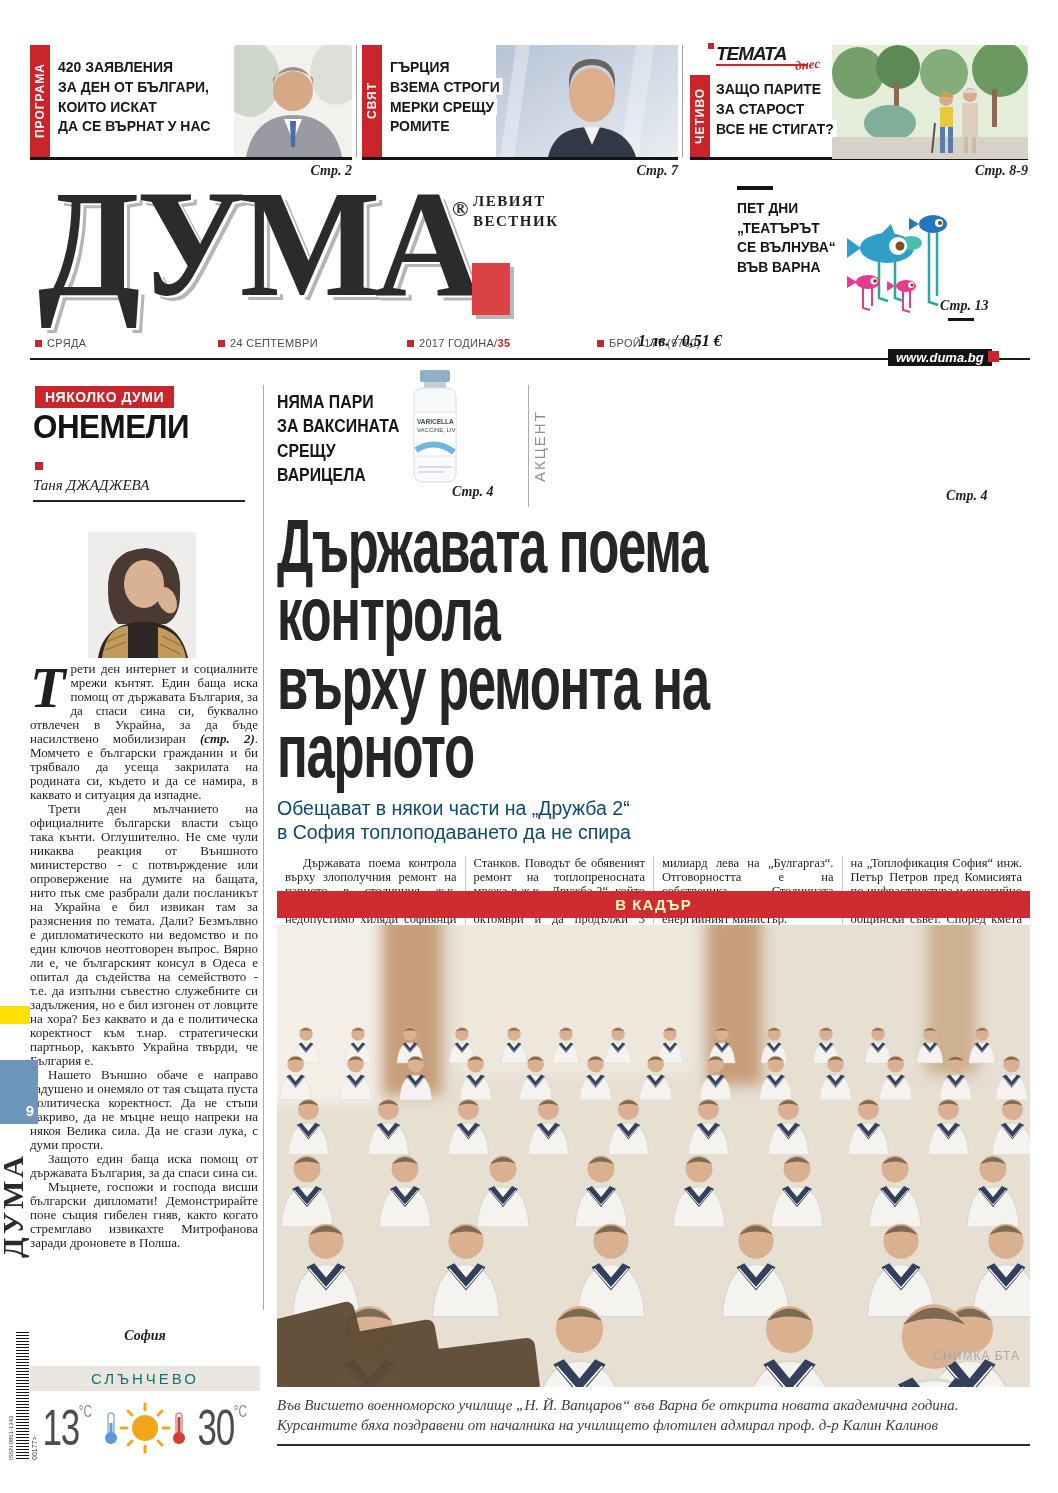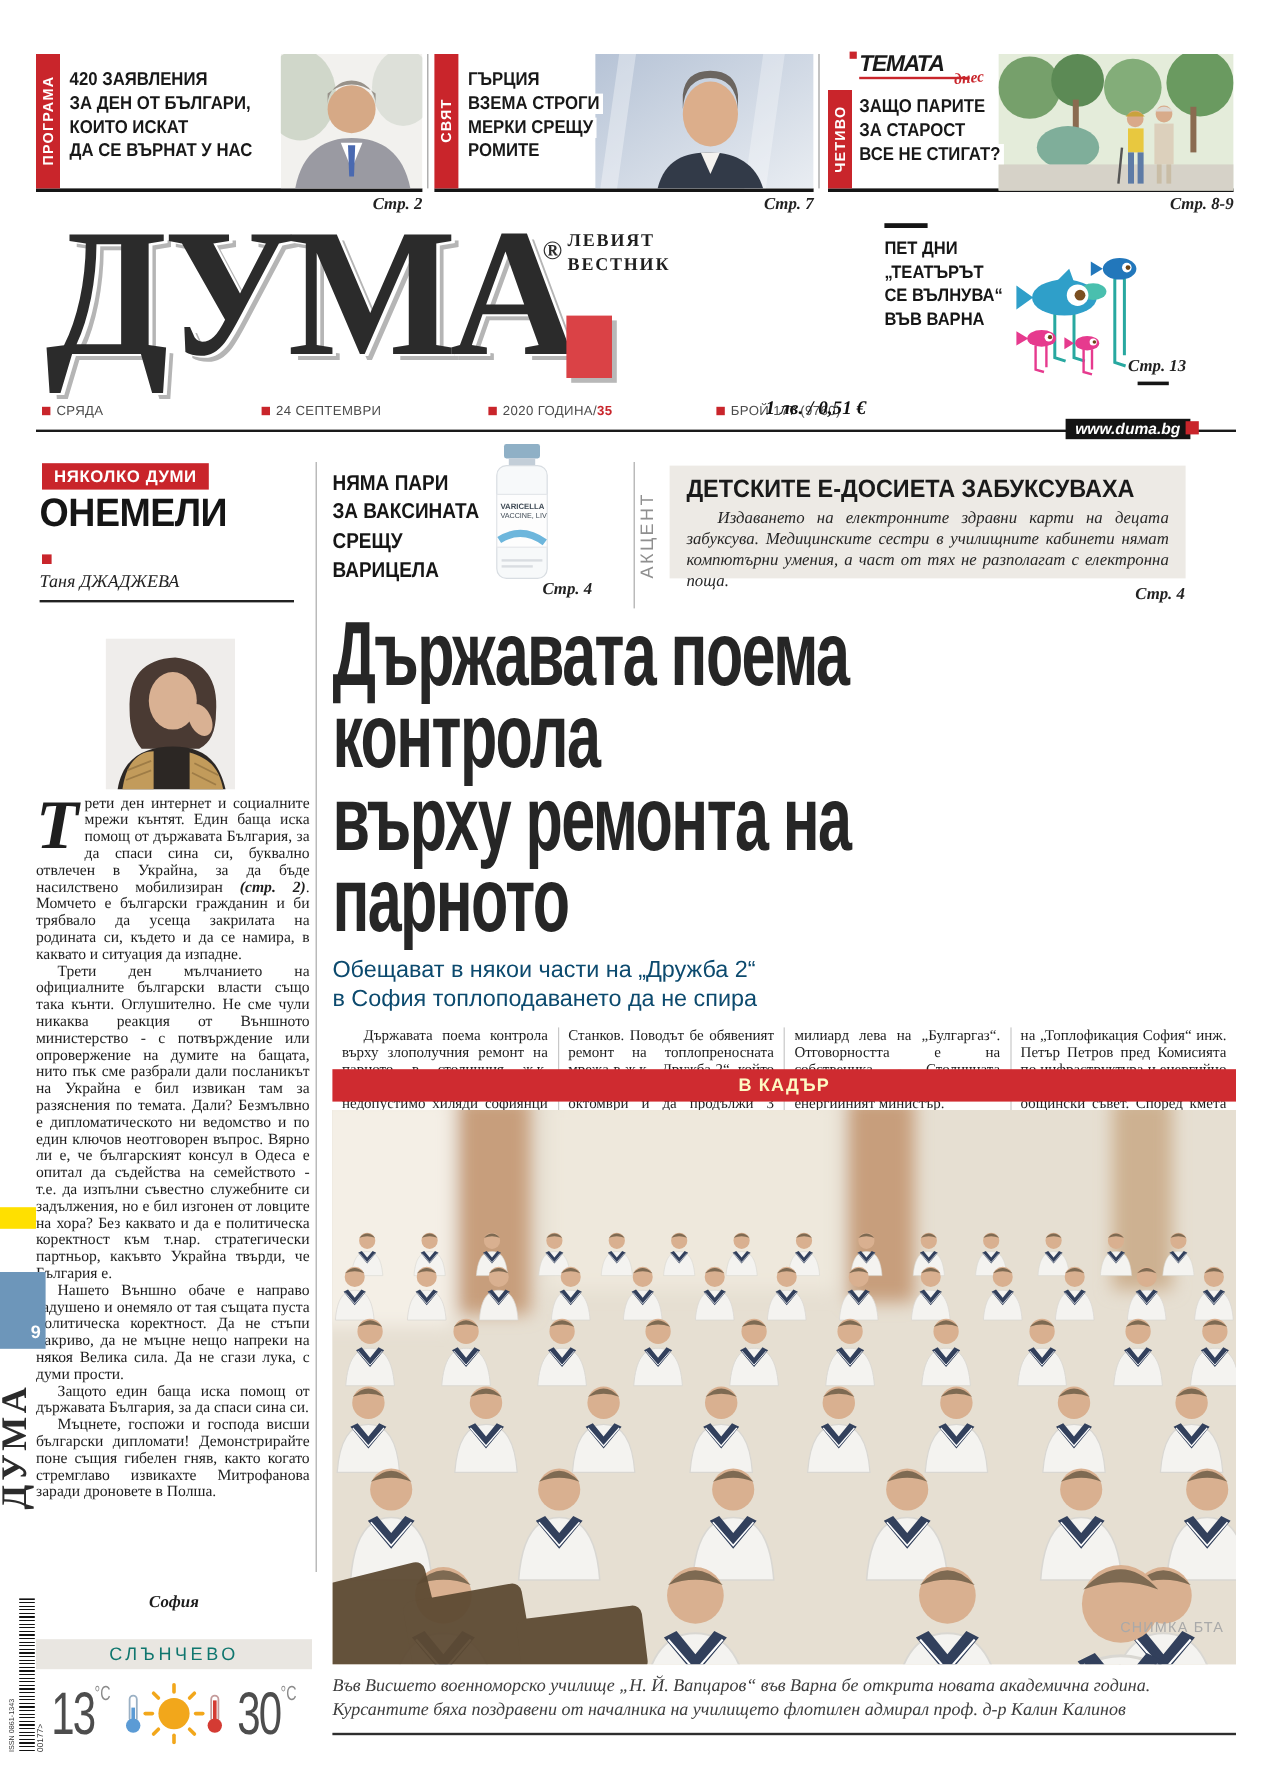--- a/index.html
+++ b/index.html
@@ -242,21 +242,21 @@
     <path d="M50,90 L42,85 L42,95 Z" fill="#e63a8e"></path>
     <ellipse cx="61" cy="90" rx="10" ry="6" fill="#e63a8e"></ellipse>
     <circle cx="66" cy="89" r="3" fill="#fff"></circle>
       <circle cx="67" cy="89" r="1.5" fill="#6b4315"></circle>
   </svg>
   <div class="abs pageref" id="promo-page">Стр. 13</div>
   <div class="abs dash" id="promo-dash" style="width:26px;height:3px;"></div>
 
   <div class="abs dl-item" style="left:35px;"><span class="dl-sq"></span><span>СРЯДА</span></div>
   <div class="abs dl-item" style="left:218px;"><span class="dl-sq"></span><span>24 СЕПТЕМВРИ</span></div>
-  <div class="abs dl-item" style="left:407px;"><span class="dl-sq"></span><span>2020 ГОДИНА/</span><span class="dl-red">35</span></div>
+  <div class="abs dl-item" style="left:407px;"><span class="dl-sq"></span><span>2017 ГОДИНА/</span><span class="dl-red">35</span></div>
   <div class="abs dl-item" style="left:597px;"><span class="dl-sq"></span><span>БРОЙ 177 (9760)</span></div>
   <div class="abs" id="price">1 лв. / 0,51 €</div>
   <div class="abs" id="mast-rule"></div>
   <div class="abs" id="site-tag">www.duma.bg</div>
   <div class="abs" id="site-sq"></div>
 
   <div class="abs" id="rubric">НЯКОЛКО ДУМИ</div>
   <div class="abs" id="ed-title">ОНЕМЕЛИ</div>
   <div class="abs" id="ed-bullet"></div>
   <div class="abs" id="ed-author">Таня ДЖАДЖЕВА</div>
@@ -275,24 +275,20 @@
     <rect x="14" y="44" width="42" height="44" fill="#fdfdfd" stroke="#e4e7ea"></rect>
     <text x="17" y="56" font-family="Liberation Sans,sans-serif" font-size="6.5" font-weight="bold" fill="#3f4a55">VARICELLA</text>
     <text x="17" y="64" font-family="Liberation Sans,sans-serif" font-size="6" fill="#3f4a55">VACCINE, LIV</text>
     <path d="M16,82 Q35,70 54,84" stroke="#6db6dc" stroke-width="6" fill="none"></path>
     <rect x="18" y="98" width="34" height="2" fill="#d9dde1"></rect>
       <rect x="18" y="103" width="26" height="2" fill="#d9dde1"></rect>
   </svg>
   <div class="abs pageref" id="vacc-page">Стр. 4</div>
 
   <div class="abs" id="akc-label">АКЦЕНТ</div>
-  <div class="abs" id="akc-box">
-    <div id="akc-title">ДЕТСКИТЕ Е-ДОСИЕТА ЗАБУКСУВАХА</div>
-    <div id="akc-body">Издаването на електронните здравни карти на децата забуксува. Медицинските сестри в училищните кабинети нямат компютърни умения, а част от тях не разполагат с електронна поща.</div>
-  </div>
   <div class="abs pageref" id="akc-page">Стр. 4</div>
 
   <div class="abs" id="lead">
     <div id="lead-headline">Държавата поема контрола
 върху ремонта на парното</div>
     <div id="lead-deck">Обещават в някои части на „Дружба 2“
 в София топлоподаването да не спира</div>
     <div id="lead-cols">
       <div class="col">
           <p class="indent">Държавата поема контрола върху злополучния ремонт на парното в столичния ж.к. „Дружба 2“, защото е недопустимо хиляди софиянци да останат без топлоподаване на прага на есенно-зимния сезон и да плащат цената за бездействието. Това написа в социалните мрежи министърът на енергетиката Жечо</p>

